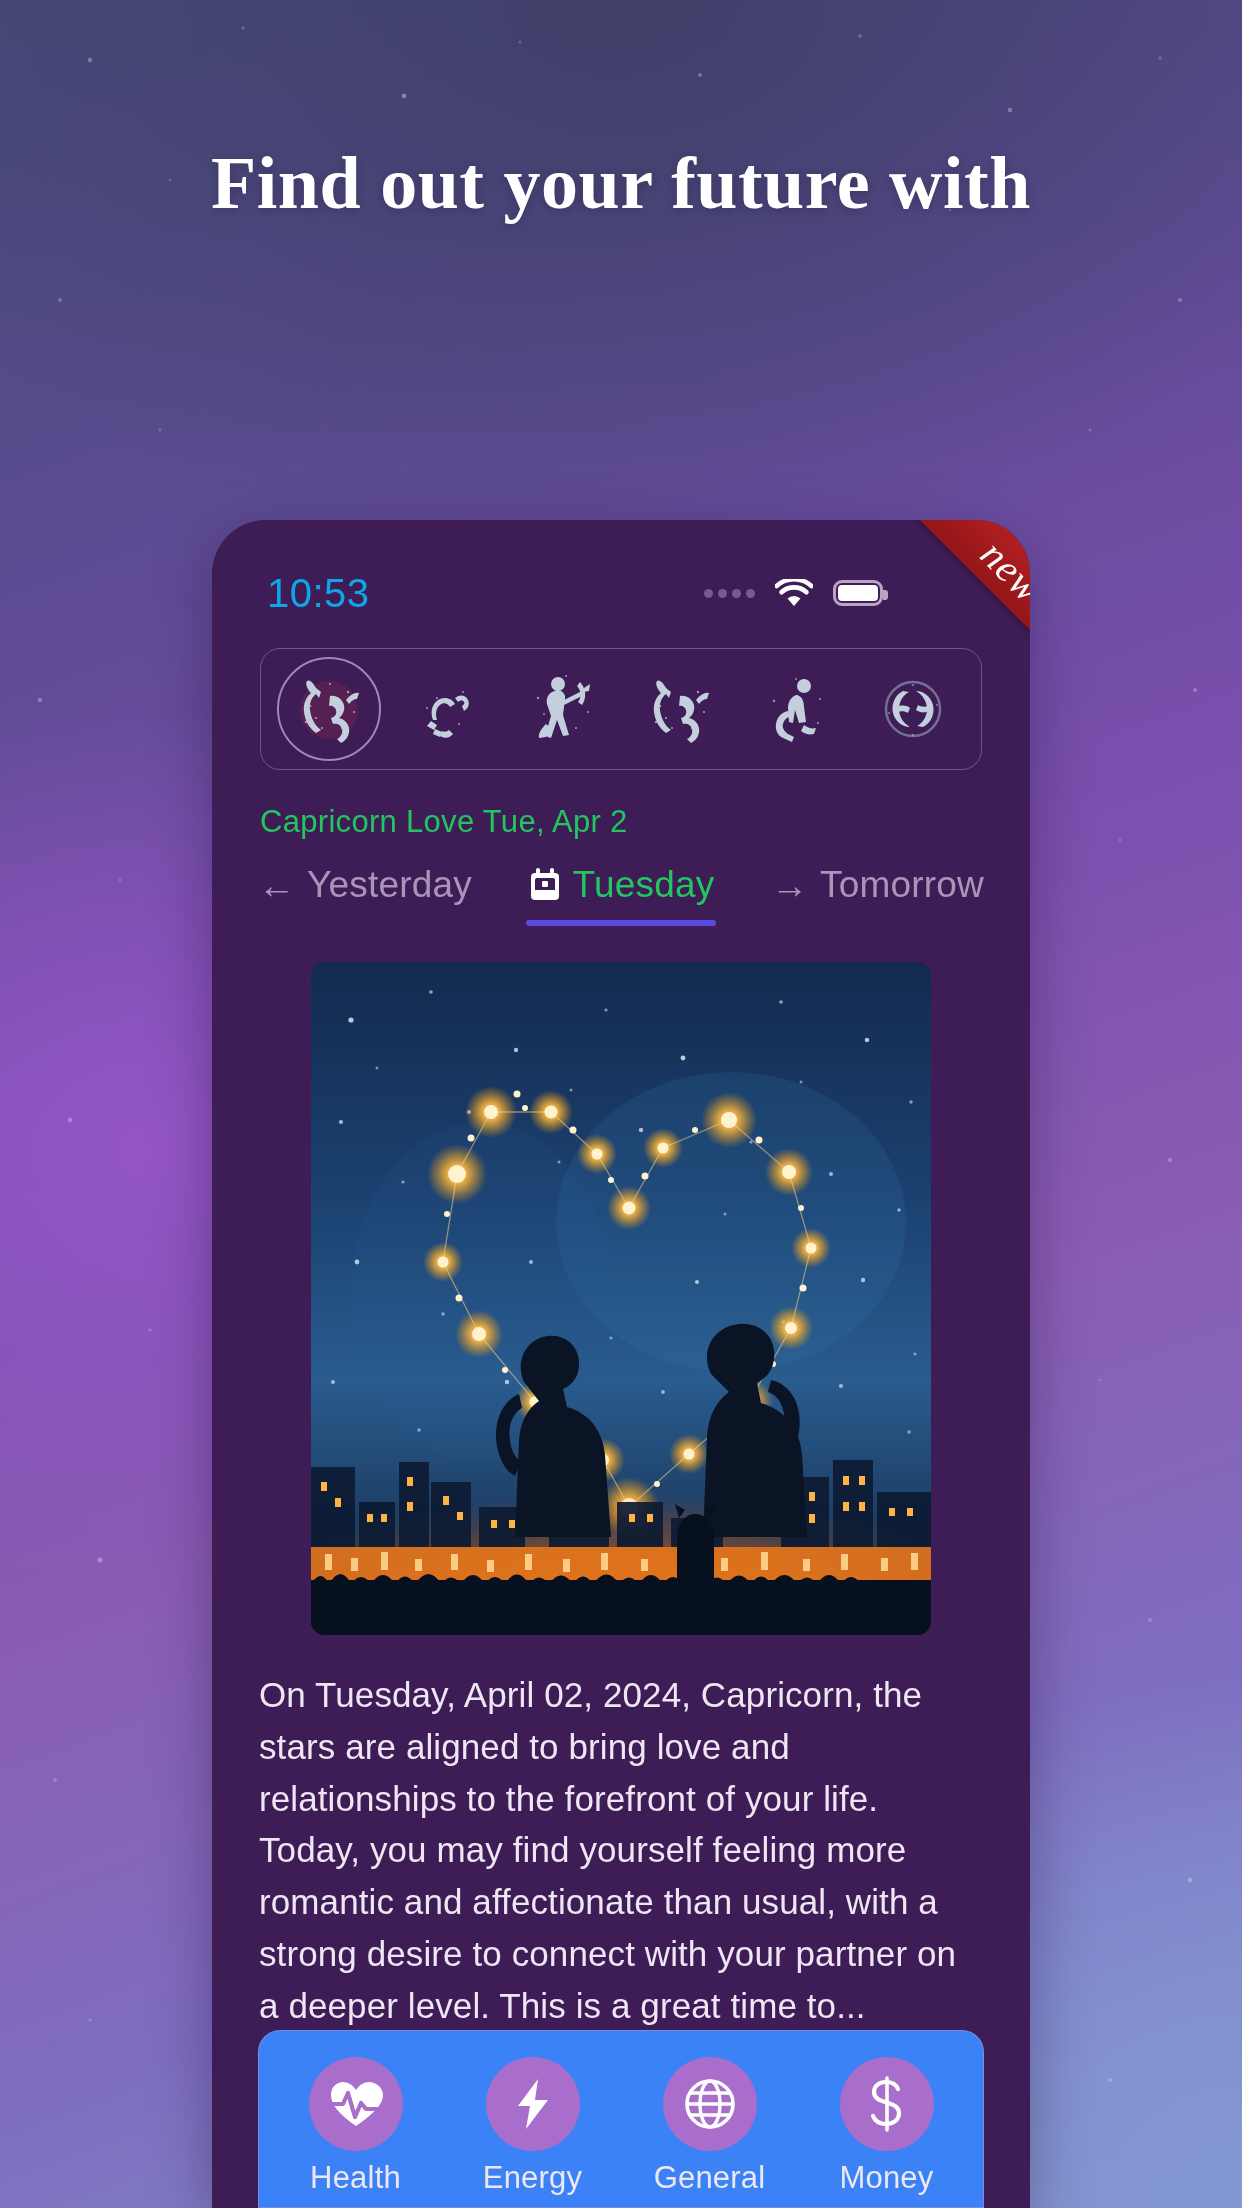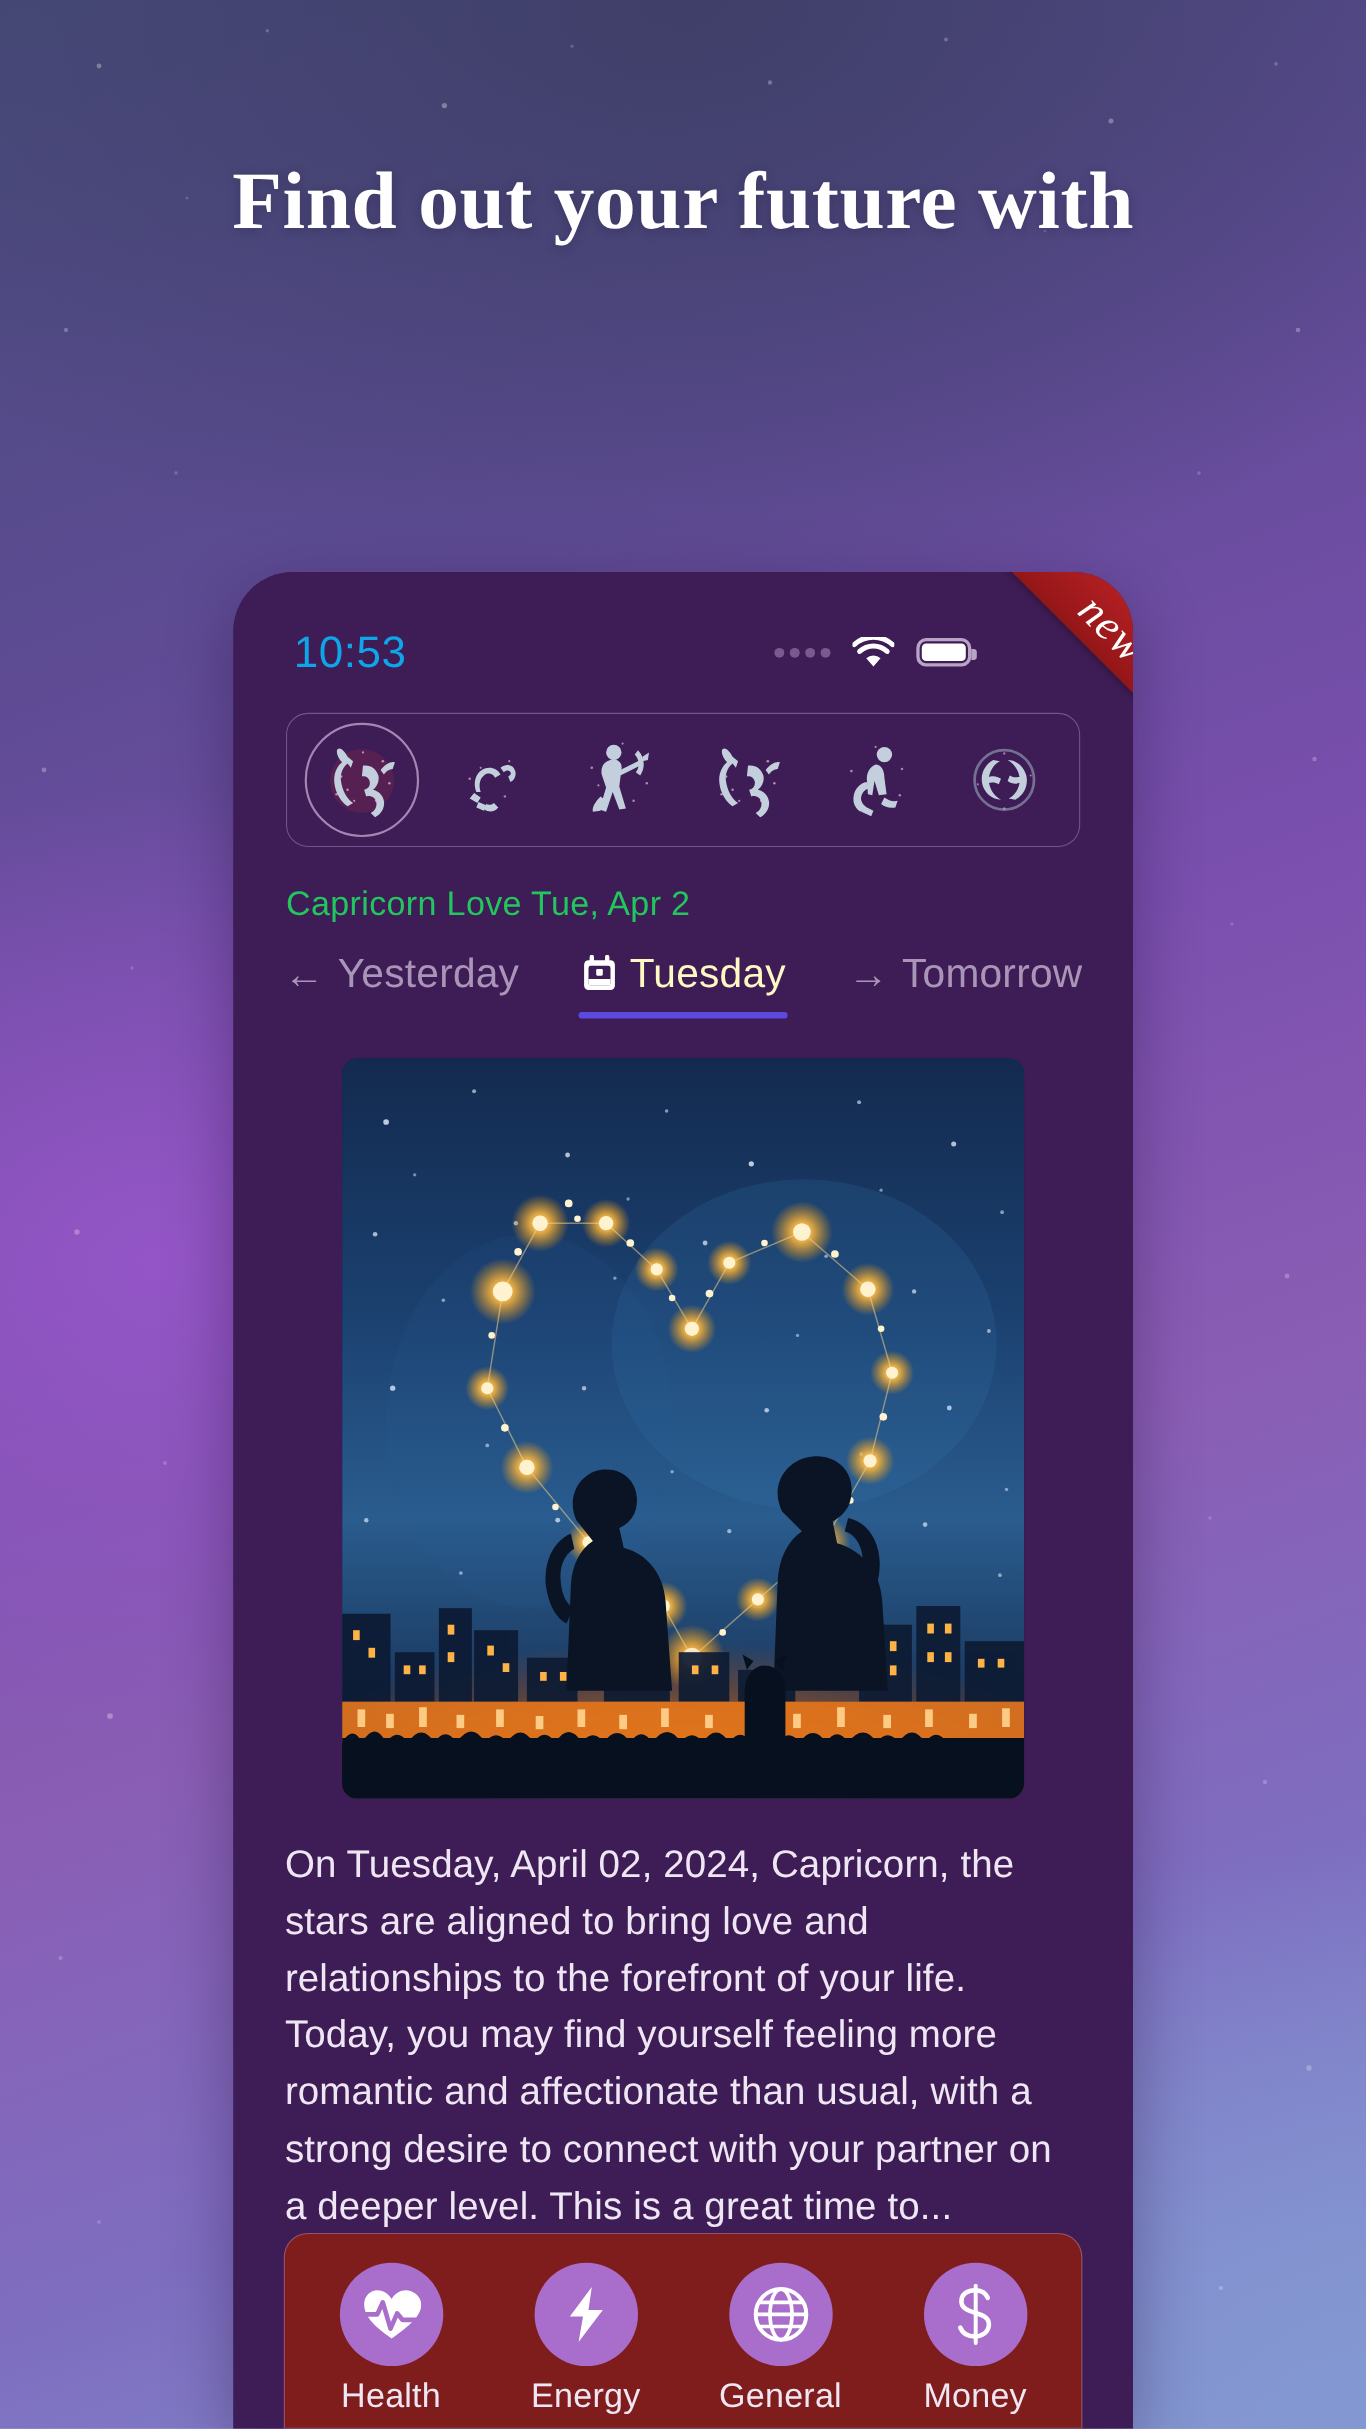--- a/index.html
+++ b/index.html
@@ -175,21 +175,21 @@
     align-items: center;
     padding-bottom: 14px;
   }
   .daytab-row { display: flex; align-items: center; gap: 12px; }
   .daytab span.lbl {
     font-size: 37px;
     color: #a995b8;
     letter-spacing: 0.2px;
   }
   .daytab .arrow { font-size: 37px; color:#a995b8; line-height:1; }
-  .daytab.active span.lbl { color: #fef9c3; }
+  .daytab.active span.lbl { color: #22c55e; }
   .daytab .underline {
     margin-top: 14px;
     width: 190px; height: 6px;
     background: #5b4ae0;
     border-radius: 3px;
   }
   .cal-icon { display:block; }
 
   
   .hero {
@@ -213,21 +213,21 @@
 
   
   .bottomnav {
     position: absolute;
     left: 46px;
     bottom: 0;
     width: 726px;
     height: 178px;
     border: 1.5px solid rgba(190,160,210,0.42);
     border-radius: 22px 22px 0 0;
-    background: #7f1d1d;
+    background: #3b82f6;
     display: flex;
     align-items: center;
     justify-content: space-around;
     padding: 14px 8px 0 8px;
     z-index: 20;
   }
   .navitem {
     display: flex;
     flex-direction: column;
     align-items: center;

